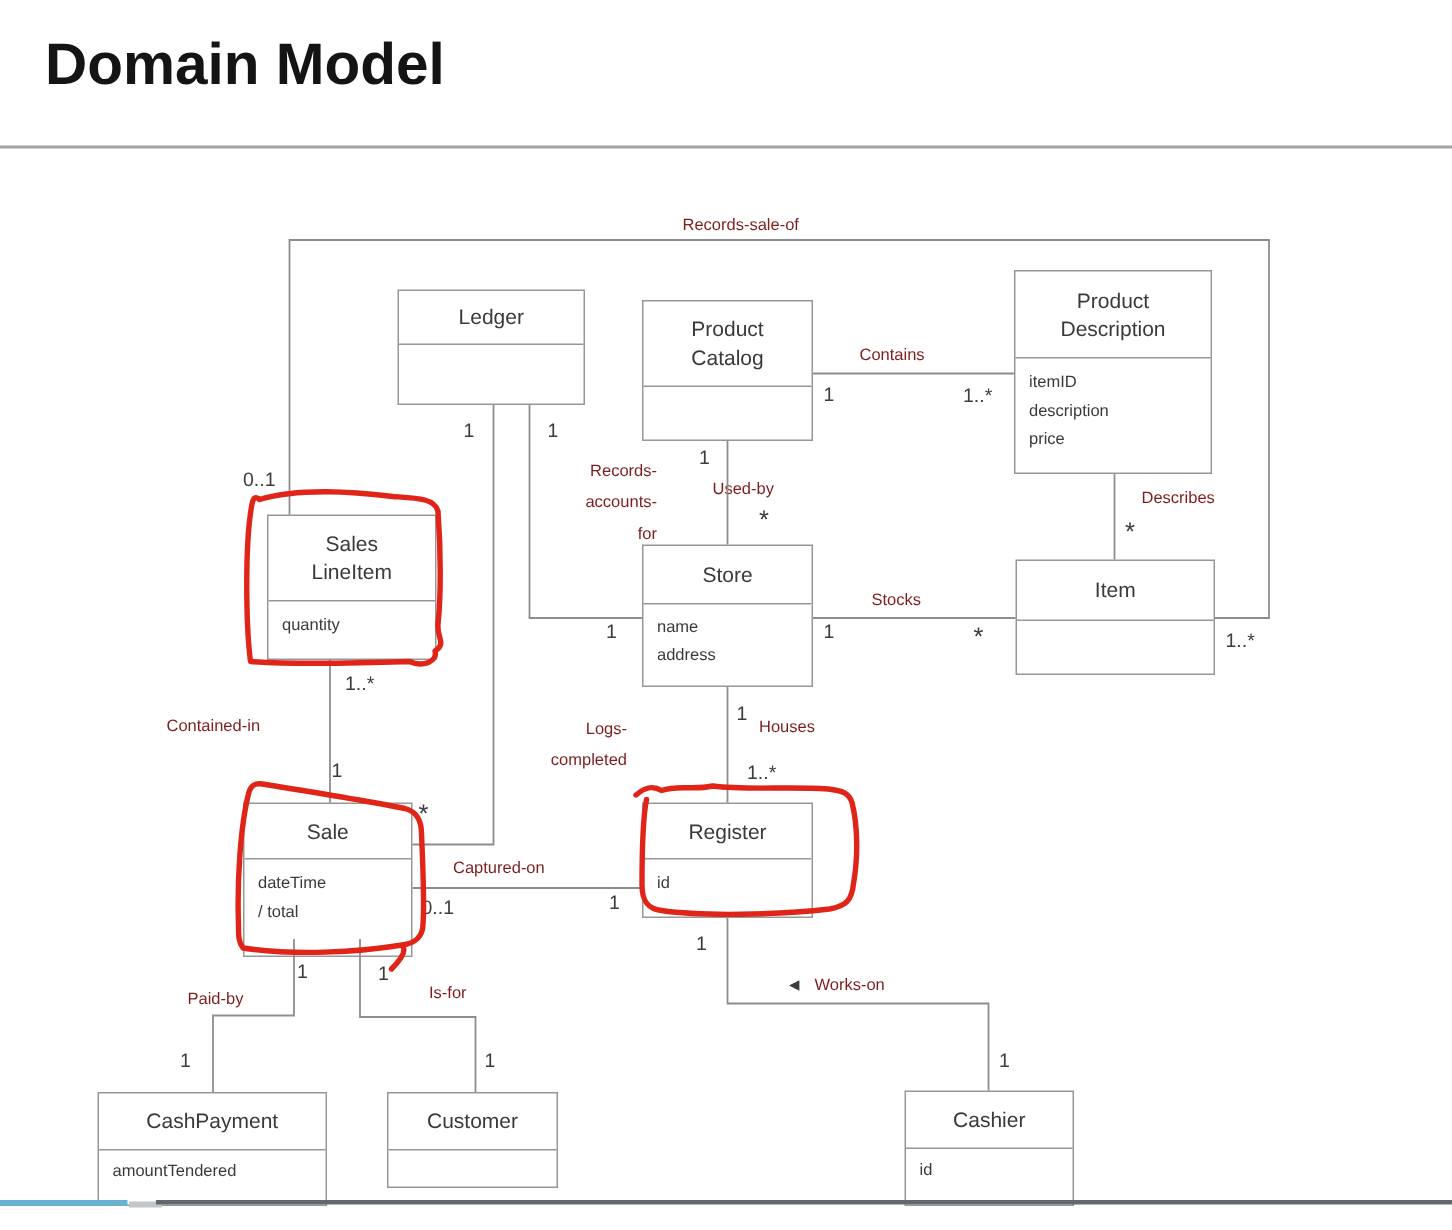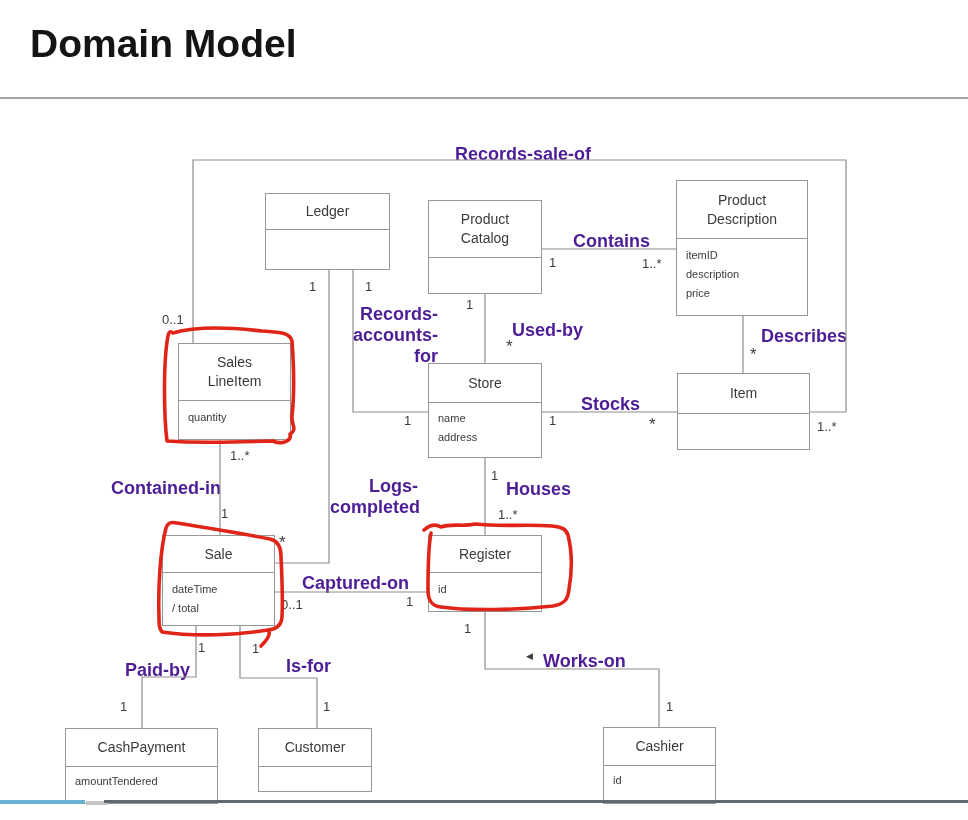--- a/index.html
+++ b/index.html
@@ -12,21 +12,21 @@
   
   .ubox{position:absolute;background:#fff;border:1px solid #979797;box-sizing:border-box;
         display:flex;flex-direction:column;}
   .uname{display:flex;align-items:center;justify-content:center;text-align:center;
          white-space:pre-line;border-bottom:1px solid #979797;font-size:14px;color:#3a3a3a;
          line-height:19px;box-sizing:border-box;flex-shrink:0;}
   .uattrs{flex:1;padding:7px 9px 0 9px;font-size:11px;color:#3a3a3a;line-height:19px;}
   .uattrs div{white-space:pre;}
 
   
-  .lbl{position:absolute;font-size:18px;color:#4c1d95;white-space:pre-line;font-weight:bold;}
+  .lbl{position:absolute;font-size:11px;color:#7f1d1d;white-space:pre-line;}
   .lbl.center{text-align:right;}
   .mult{position:absolute;font-size:13px;color:#3c3c3c;}
   .mult.star{font-size:17px;line-height:13px;}
   .arrowglyph{position:absolute;font-size:9px;color:#3c3c3c;}
 
   svg.overlay{position:absolute;left:0;top:0;pointer-events:none;}
   .assoc{fill:none;stroke:#8d8d8d;stroke-width:1.2;}
   .redpen{fill:none;stroke:#e02418;stroke-width:3.6;stroke-linecap:round;stroke-linejoin:round;}
 
   
@@ -75,21 +75,21 @@
       <div>name</div>
       <div>address</div>
     </div>
   </div>
 
   <div class="ubox" style="left:677px;top:373px;width:133px;height:77px">
     <div class="uname" style="height:40px">Item</div>
     <div class="uattrs"></div>
   </div>
 
-  <div class="ubox" style="left:162px;top:535px;width:113px;height:91px">
+  <div class="ubox" style="left:162px;top:535px;width:113px;height:103px">
     <div class="uname" style="height:37px">Sale</div>
     <div class="uattrs">
       <div>dateTime</div>
       <div>/ total</div>
     </div>
   </div>
 
   <div class="ubox" style="left:428px;top:535px;width:114px;height:77px">
     <div class="uname" style="height:37px">Register</div>
     <div class="uattrs">
@@ -111,21 +111,21 @@
 
   <div class="ubox" style="left:603px;top:727px;width:113px;height:77px">
     <div class="uname" style="height:38px">Cashier</div>
     <div class="uattrs" style="padding-top:5px">
       <div>id</div>
     </div>
   </div>
 
   <div class="lbl" style="left:455px;top:144px">Records-sale-of</div>
   <div class="lbl" style="left:573px;top:231px">Contains</div>
-  <div class="lbl" style="left:512px;top:320px">Used-by</div>
+  <div class="lbl" style="left:475px;top:320px">Used-by</div>
   <div class="lbl" style="left:761px;top:326px">Describes</div>
   <div class="lbl center" style="left:350px;top:304px;width:88px;line-height:21px">Records-
 accounts-
 for</div>
   <div class="lbl" style="left:581px;top:394px">Stocks</div>
   <div class="lbl" style="left:111px;top:478px">Contained-in</div>
   <div class="lbl center" style="left:330px;top:476px;width:88px;line-height:21px">Logs-
 completed</div>
   <div class="lbl" style="left:302px;top:573px">Captured-on</div>
   <div class="lbl" style="left:506px;top:479px">Houses</div>

